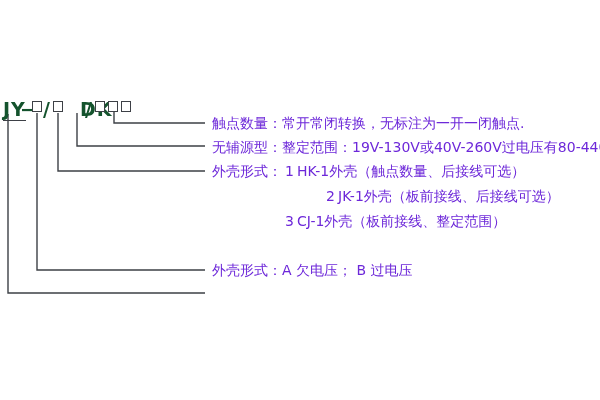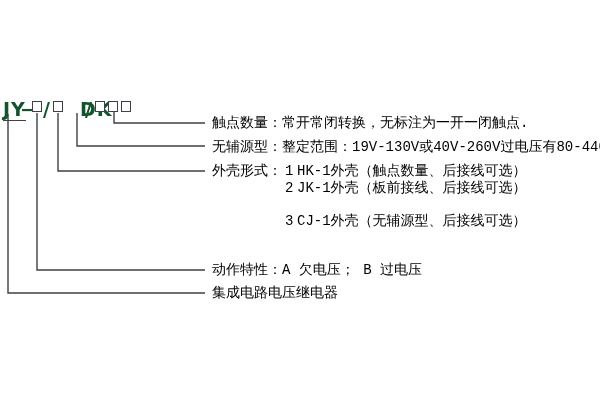--- a/index.html
+++ b/index.html
@@ -52,27 +52,26 @@
   .pbox.b3 { left: 95px; }
   .pbox.b4 { left: 108px; }
   .pbox.b5 { left: 121px; }
   
   .ann {
     position: absolute;
     left: 212px;
     font-size: 14px;
     line-height: 18px;
     white-space: nowrap;
-    color: #000000;
-    font-family: Liberation Mono, monospace;
+    color: #6d28d9;
   }
   .r1 { top: 114px; }
   .r2 { top: 138px; }
   .r3 { top: 162px; }
-  .r4 { top: 179px; }
+  .r4 { top: 187px; margin-left: 41px; }
   .r5 { top: 212px; }
   .r6 { top: 237px; }
   .r7 { top: 261px; }
   .r8 { top: 284px; }
   .case-label { display: inline-block; width: 73px; }
   .opt-num { display: inline-block; width: 12px; }
   .opt-row { left: 285px; }
 </style>
 </head>
 <body>
@@ -101,19 +100,18 @@
   <div class="ann r1">触点数量：常开常闭转换，无标注为一开一闭触点.</div>
   <div class="ann r2">无辅源型：整定范围：19V-130V或40V-260V过电压有80-440V</div>
 
   <div class="ann r3">
     <span class="case-label">外壳形式：</span><span class="opt-num">1</span><span>HK-1外壳（触点数量、后接线可选）</span>
   </div>
   <div class="ann r4 opt-row">
     <span class="opt-num">2</span><span>JK-1外壳（板前接线、后接线可选）</span>
   </div>
   <div class="ann r5 opt-row">
-    <span class="opt-num">3</span><span>CJ-1外壳（无辅源型、后接线可选）</span>
+    <span class="opt-num">3</span><span>CJ-1外壳（板前接线、整定范围）</span>
   </div>
 
-  <div class="ann r7">动作特性：A 欠电压； B 过电压</div>
-  <div class="ann r8">集成电路电压继电器</div>
+  <div class="ann r7">外壳形式：A 欠电压； B 过电压</div>
 
 </div>
 
 </body></html>

